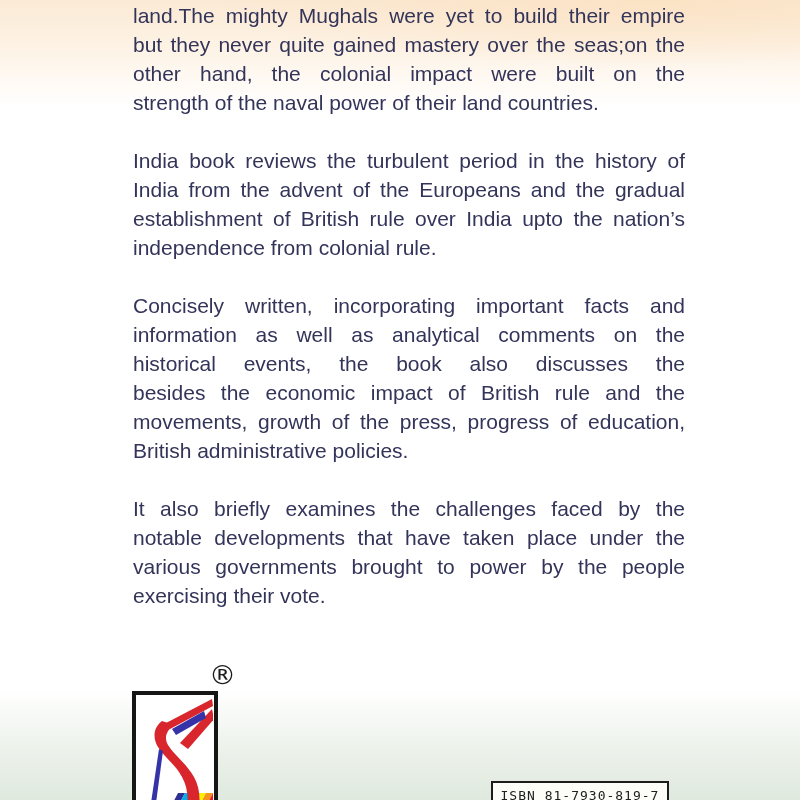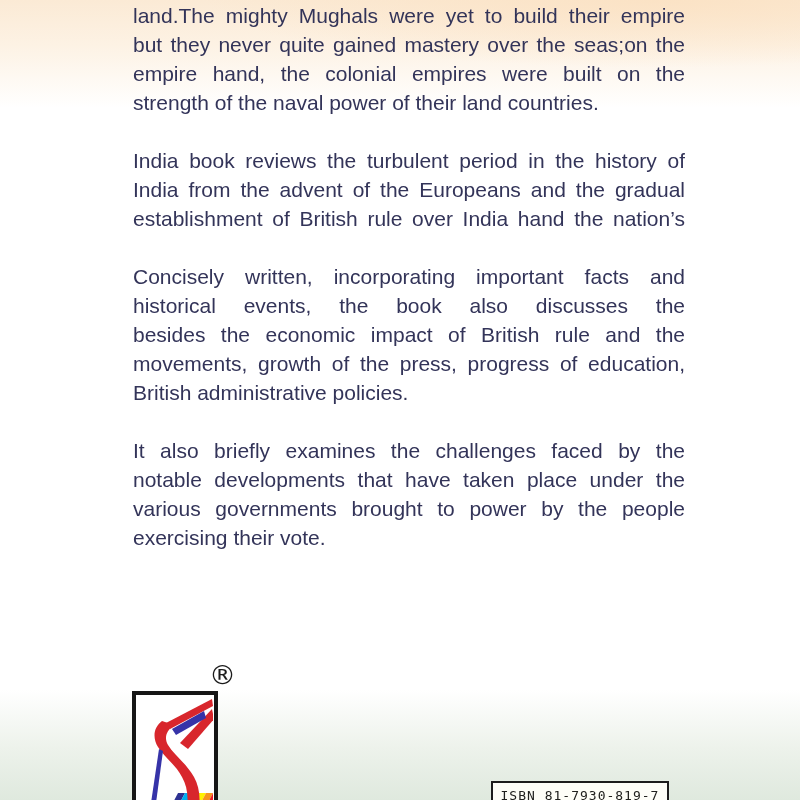--- a/index.html
+++ b/index.html
@@ -40,30 +40,32 @@
 </style>
 </head>
 <body>
 
 <div class="page">
 
   <div class="text-block">
       <div class="para">
         <div class="line">land.The mighty Mughals were yet to build their empire</div>
         <div class="line">but they never quite gained mastery over the seas;on the</div>
-        <div class="line">empire hand, the colonial empires were built on the</div>
+        <div class="line">other hand, the colonial impact were built on the</div>
         <div class="line last">strength of the naval power of their land countries.</div>
       </div>
       <div class="para">
         <div class="line">India book reviews the turbulent period in the history of</div>
         <div class="line">India from the advent of the Europeans and the gradual</div>
-        <div class="line">establishment of British rule over India hand the nation’s</div>
+        <div class="line">establishment of British rule over India upto the nation’s</div>
+        <div class="line last">independence from colonial rule.</div>
       </div>
       <div class="para">
         <div class="line">Concisely written, incorporating important facts and</div>
+        <div class="line">information as well as analytical comments on the</div>
         <div class="line">historical events, the book also discusses the</div>
         <div class="line">besides the economic impact of British rule and the</div>
         <div class="line">movements, growth of the press, progress of education,</div>
         <div class="line last">British administrative policies.</div>
       </div>
       <div class="para">
         <div class="line">It also briefly examines the challenges faced by the</div>
         <div class="line">notable developments that have taken place under the</div>
         <div class="line">various governments brought to power by the people</div>
         <div class="line last">exercising their vote.</div>

